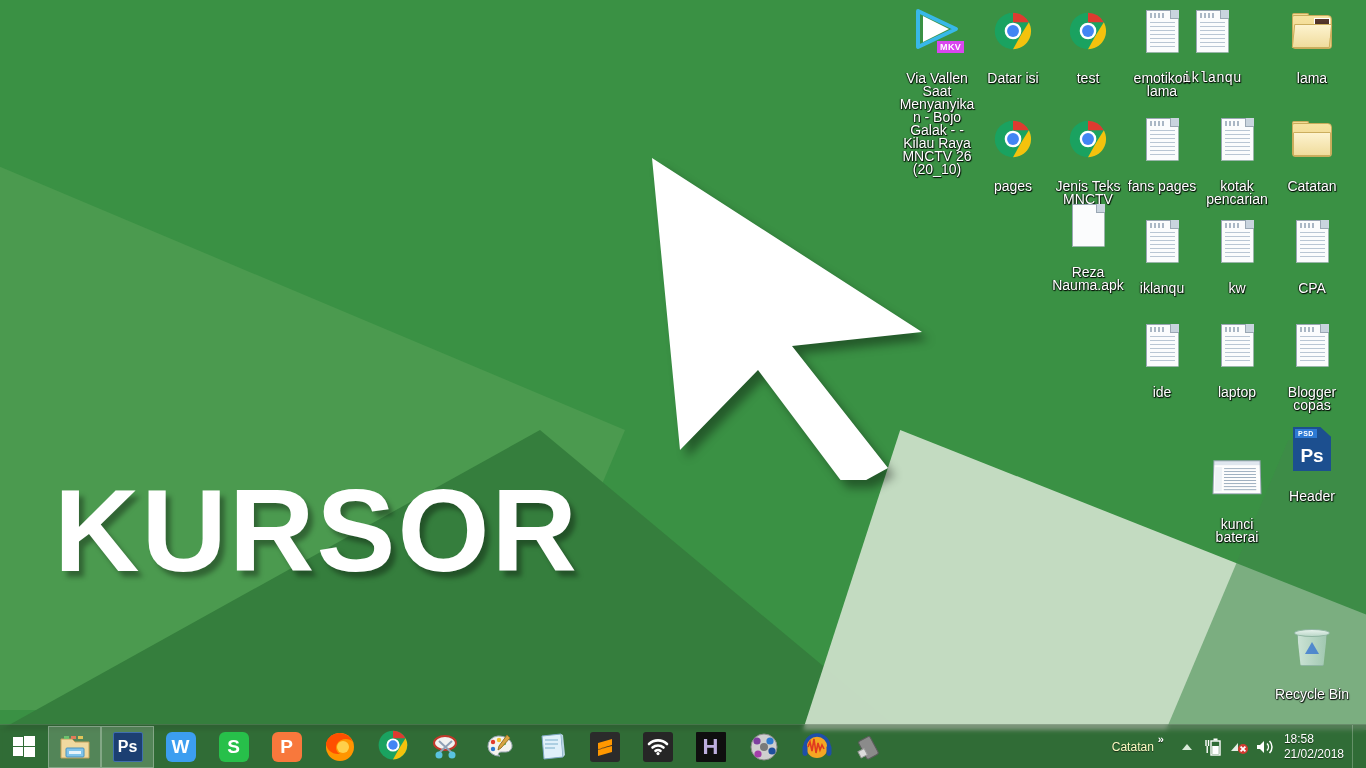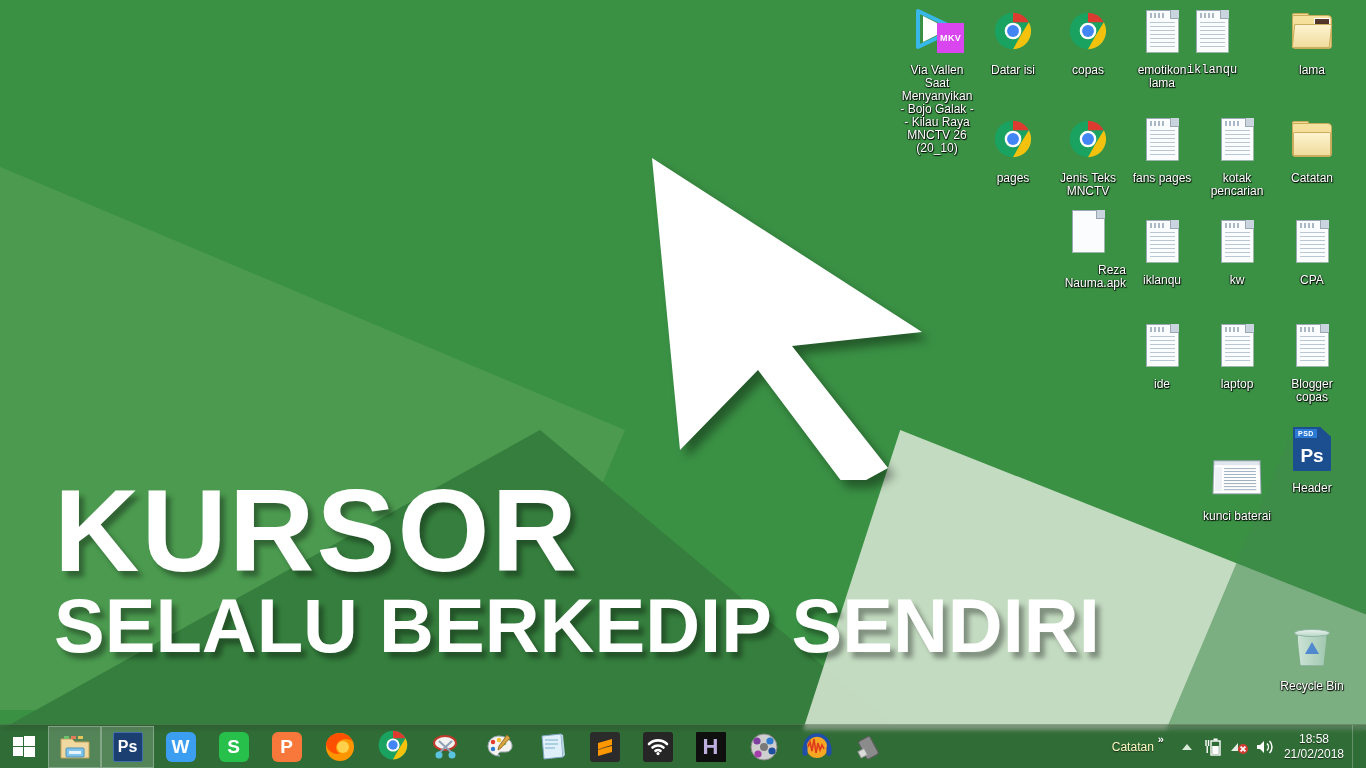--- a/index.html
+++ b/index.html
@@ -79,23 +79,23 @@
     cursor: default;
   }
   .dicon .glyph {
     width: 76px; height: 50px;
     position: relative;
     display: flex; align-items: center; justify-content: center;
   }
   .dicon .lbl {
     display: block;
     color: #ffffff;
-    font-size: 12px;
+    font-size: 14px;
     line-height: 13px;
-    margin-top: 8px;
+    margin-top: 16px;
     text-shadow: 1px 1px 1px rgba(0,0,0,.85), -1px 0 1px rgba(0,0,0,.6), 0 1px 1px rgba(0,0,0,.6);
     word-wrap: break-word;
   }
 
   
   .ic-doc { width: 33px; height: 43px; position: relative; }
   .ic-doc .pg {
     position: absolute; inset: 0;
     background: #fbfcfd;
     border: 1px solid #9aa7b4;
@@ -238,21 +238,21 @@
     cursor: pointer;
   }
   #tray-overflow {
     color:#fff; font-size:11px; font-weight:bold; margin-right:10px;
     align-self:flex-start; margin-top:8px; cursor:pointer;
     text-shadow: 0 1px 1px rgba(0,0,0,.6);
   }
   .tray-ic { width:26px; height:44px; display:flex; align-items:center;
              justify-content:center; cursor:pointer; }
   #clock {
-    color:#fff; font-size:12px; line-height:15px; text-align:center;
+    color:#fff; font-size:12px; line-height:15px; text-align:left;
     padding: 0 8px 0 6px; cursor:pointer;
     text-shadow: 0 1px 1px rgba(0,0,0,.6);
   }
   #show-desktop {
     width: 8px; height: 44px; border-left: 1px solid rgba(255,255,255,.25);
     cursor: pointer;
   }
 </style>
 </head>
 <body>
@@ -263,30 +263,29 @@
   <div class="poly" id="poly-b"></div>
   <div class="poly" id="poly-c"></div>
   <div class="poly" id="poly-d"></div>
 
   <svg id="big-cursor" viewBox="0 0 290 330">
     <polygon points="12,8 282,182 152,196 248,318 208,340 118,220 40,300" fill="#ffffff"></polygon>
   </svg>
 
   <div id="headline">
     <span class="line1">KURSOR</span>
-    <span class="line2">SELALU BERKEDIP SENDIRI</span>
   </div>
 
   <div id="icon-layer">
       <div class="dicon" style="left: 899px; top: 6px;">
         <span class="glyph">
           <div style="position:relative;width:52px;height:46px;"><svg width="46" height="42" viewBox="0 0 46 42">
               <polygon points="4,3 42,21 4,39" fill="none" stroke="#38b8e8" stroke-width="4" stroke-linejoin="round"></polygon>
               <polygon points="9,8 35,21 9,34" fill="#ffffff"></polygon>
-            </svg><span style="position:absolute;right:-1px;bottom:1px;background:#d946ef;color:#fff;font-size:9px;font-weight:bold;padding:10px 3px;letter-spacing:.3px;">MKV</span></div>
+            </svg><span style="position:absolute;right:-1px;bottom:1px;background:#d946ef;color:#fff;font-size:9px;font-weight:bold;padding:1px 3px;letter-spacing:.3px;">MKV</span></div>
         </span>
         <span class="lbl">Via Vallen Saat Menyanyikan - Bojo Galak - - Kilau Raya MNCTV 26 (20_10)</span>
       </div>
       <div class="dicon" style="left: 975px; top: 6px;">
         <span class="glyph">
           <svg width="38" height="38" viewBox="0 0 48 48">
             <circle cx="24" cy="24" r="23" fill="#1aa260"></circle>
             <path d="M24 1 A23 23 0 0 1 44 13 L24 13 Z" fill="#de3b30"></path>
             <path d="M44 13 A23 23 0 0 1 24 47 L34 29 Z" fill="#f4c20d"></path>
             <circle cx="24" cy="24" r="10.5" fill="#ffffff"></circle>
@@ -298,21 +297,21 @@
       <div class="dicon" style="left: 1050px; top: 6px;">
         <span class="glyph">
           <svg width="38" height="38" viewBox="0 0 48 48">
             <circle cx="24" cy="24" r="23" fill="#1aa260"></circle>
             <path d="M24 1 A23 23 0 0 1 44 13 L24 13 Z" fill="#de3b30"></path>
             <path d="M44 13 A23 23 0 0 1 24 47 L34 29 Z" fill="#f4c20d"></path>
             <circle cx="24" cy="24" r="10.5" fill="#ffffff"></circle>
             <circle cx="24" cy="24" r="7.5" fill="#4285f4"></circle>
           </svg>
         </span>
-        <span class="lbl">copas</span>
+        <span class="lbl">test</span>
       </div>
       <div class="dicon" style="left: 1124px; top: 6px;">
         <span class="glyph">
           <span class="ic-doc">
             <span class="pg"></span>
             <span class="hdr"></span>
             <span class="lines"></span>
             <span class="fold"></span>
           </span>
         </span>
@@ -389,21 +388,21 @@
       <div class="dicon" style="left: 1274px; top: 114px;">
         <span class="glyph">
           <span class="ic-folder">
             <span class="tab"></span>
             <span class="back"></span>
             <span class="front"></span>
           </span>
         </span>
         <span class="lbl">Catatan</span>
       </div>
-      <div class="dicon" style="left: 1050px; top: 206px; text-align: right;">
+      <div class="dicon" style="left: 1050px; top: 200px;">
         <span class="glyph">
           <span class="ic-doc plain">
             <span class="pg"></span>
             <span class="fold"></span>
           </span>
         </span>
         <span class="lbl">Reza Nauma.apk</span>
       </div>
       <div class="dicon" style="left: 1124px; top: 216px;">
         <span class="glyph">

